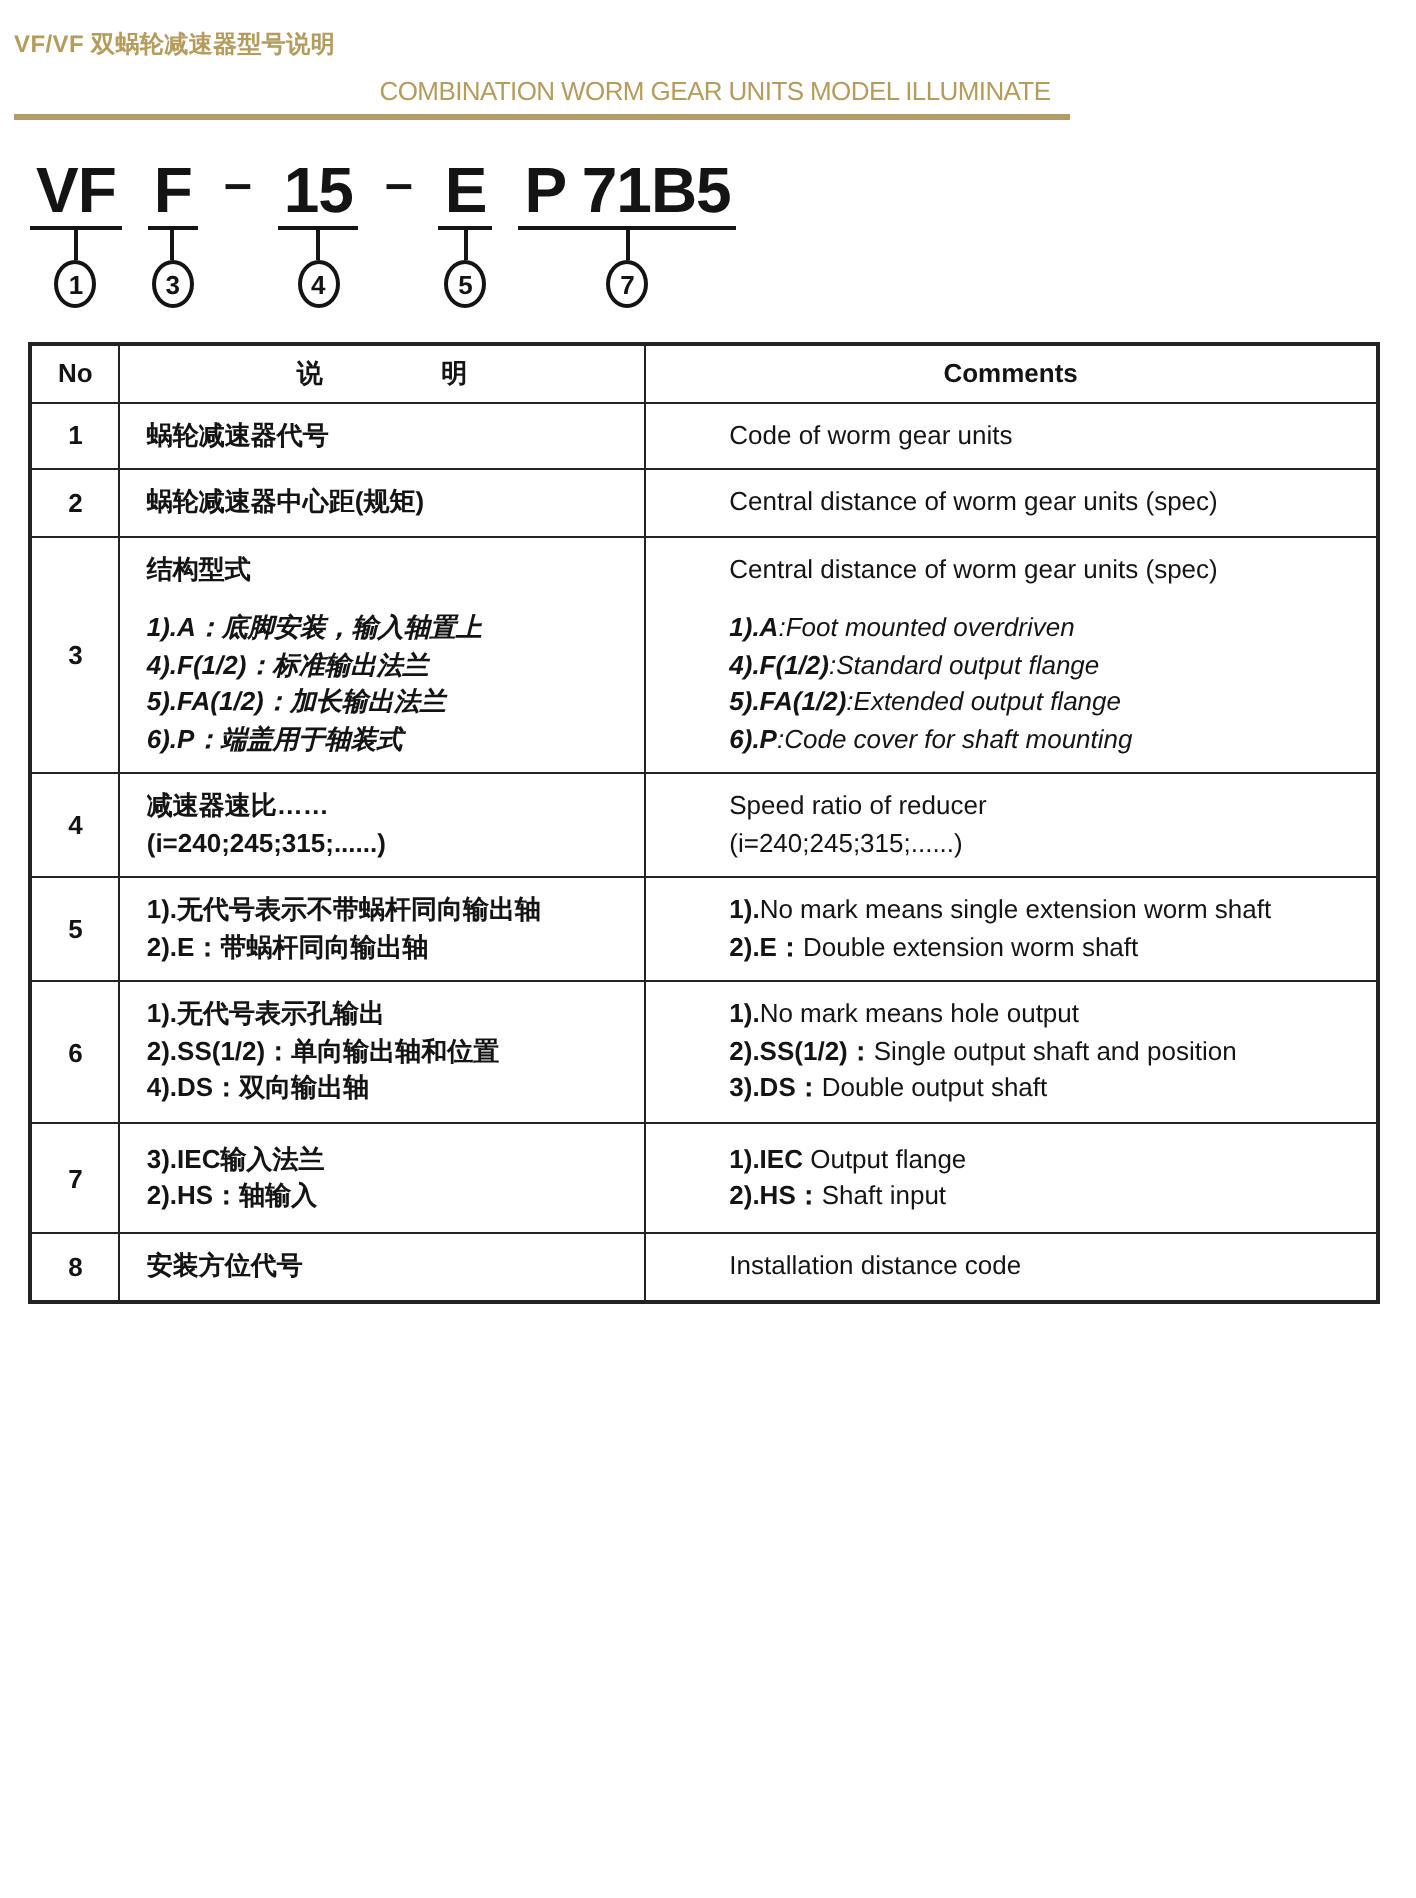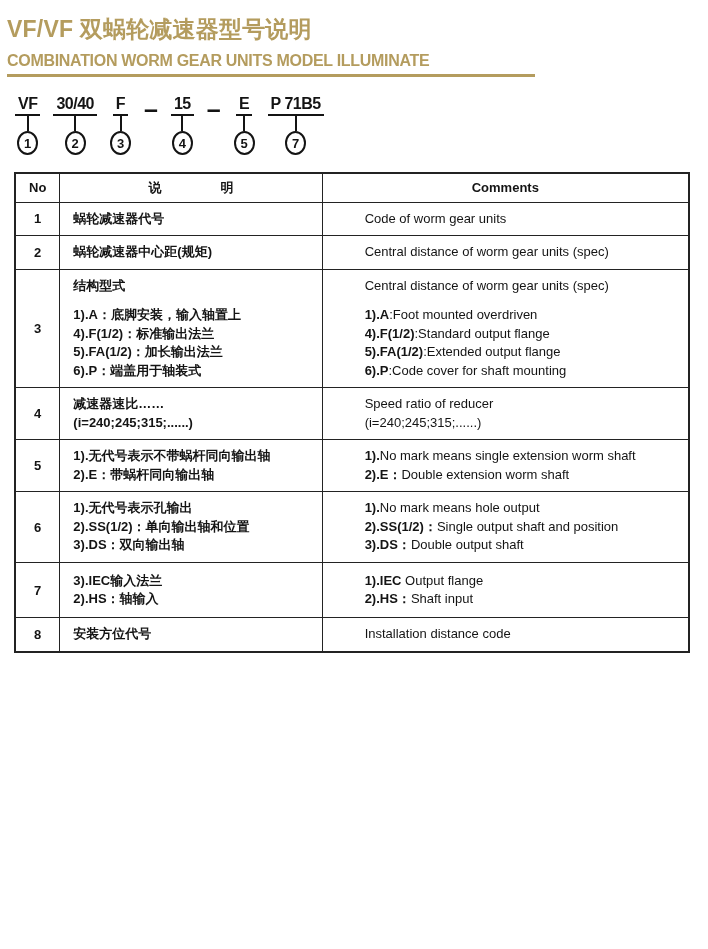--- a/index.html
+++ b/index.html
@@ -12,40 +12,40 @@
   body{
     width:708px;height:949px;overflow:hidden;
     background:#ffffff;color:var(--ink);
     font-family:"Liberation Sans","DejaVu Sans",sans-serif;
   }
   .page{position:relative;width:708px;height:949px;}
 
   
   .title-zh{
     margin:14px 0 0 7px;
-    font-size:23px;font-weight:700;color:var(--accent);
+    font-size:12px;font-weight:700;color:var(--accent);
     letter-spacing:0.2px;
   }
   .title-en{
     margin:7px 0 0 7px;
-    font-size:16px;font-weight:700;color:var(--accent);
-    letter-spacing:-0.3px;white-space:nowrap;
+    font-size:13px;font-weight:400;color:var(--accent);
+    letter-spacing:-0.3px;white-space:nowrap;text-align:center;
   }
   .gold-rule{
     margin:4px 0 0 7px;width:528px;height:3px;background:var(--accent);
   }
 
   
   .model-line{
     display:flex;align-items:flex-start;
     margin:19px 0 0 15px;gap:13px;
   }
   .seg{display:flex;flex-direction:column;align-items:center;}
   .seg-code{
-    font-size:16px;font-weight:700;line-height:1;
+    font-size:32px;font-weight:700;line-height:1;
     letter-spacing:-0.5px;white-space:pre;
     padding:0 3px 2px 3px;
     border-bottom:2.5px solid var(--ink);
   }
   .seg-stem{width:2px;height:15px;background:var(--ink);}
   .seg-circle{
     width:21px;height:24px;border:2px solid var(--ink);border-radius:50%;
     display:flex;align-items:center;justify-content:center;
     font-size:13px;font-weight:700;background:#fff;
   }
@@ -69,21 +69,21 @@
   thead tr{height:29px;margin-left:21px;}
   th{font-weight:700;text-align:center;font-size:13.5px;}
   th.desc-h{white-space:pre;word-spacing:26px;}
   col.c-no{width:45px;}
   col.c-desc{width:263px;}
   col.c-com{width:368px;}
   td.no-cell{text-align:center;font-weight:700;}
   td.desc-cell{padding:7px 8px 7px 13px;}
   td.comments-cell{padding:7px 8px 7px 42px;}
   .line{line-height:18.5px;white-space:pre-wrap;}
-  .para + .para{margin-top:11px;}
+  .para + .para{margin-top:11px;font-style:italic;}
   .b{font-weight:700;}
   .r{font-weight:400;}
   
   tbody tr:nth-child(1){height:30px;}
   tbody tr:nth-child(2){height:30px;}
   tbody tr:nth-child(3){height:113px;}
   tbody tr:nth-child(4){height:52px;}
   tbody tr:nth-child(5){height:50px;}
   tbody tr:nth-child(6){height:71px;}
   tbody tr:nth-child(7){height:55px;}
@@ -96,25 +96,20 @@
 
   <div class="title-zh">VF/VF 双蜗轮减速器型号说明</div>
   <div class="title-en">COMBINATION WORM GEAR UNITS MODEL ILLUMINATE</div>
   <div class="gold-rule"></div>
 
   <div class="model-line">
       <div class="seg">
         <div class="seg-code">VF</div>
         <div class="seg-stem"></div>
         <div class="seg-circle">1</div>
-      </div>
-      <div class="seg">
-        <div class="seg-code">30/40</div>
-        <div class="seg-stem"></div>
-        <div class="seg-circle">2</div>
       </div>
       <div class="seg">
         <div class="seg-code">F</div>
         <div class="seg-stem"></div>
         <div class="seg-circle">3</div>
       </div>
       <div class="seg-dash">–</div>
       <div class="seg">
         <div class="seg-code">15</div>
         <div class="seg-stem"></div>
@@ -227,21 +222,21 @@
               <div class="line"><span class="b">2).E：</span><span class="r">Double extension worm shaft</span></div>
             </div>
           </td>
         </tr>
         <tr>
           <td class="no-cell">6</td>
           <td class="desc-cell">
             <div class="para">
               <div class="line"><span class="b">1).无代号表示孔输出</span></div>
               <div class="line"><span class="b">2).SS(1/2)：单向输出轴和位置</span></div>
-              <div class="line"><span class="b">3).DS：双向输出轴</span></div>
+              <div class="line"><span class="b">4).DS：双向输出轴</span></div>
             </div>
           </td>
           <td class="comments-cell">
             <div class="para">
               <div class="line"><span class="b">1).</span><span class="r">No mark means hole output</span></div>
               <div class="line"><span class="b">2).SS(1/2)：</span><span class="r">Single output shaft and position</span></div>
               <div class="line"><span class="b">3).DS：</span><span class="r">Double output shaft</span></div>
             </div>
           </td>
         </tr>

